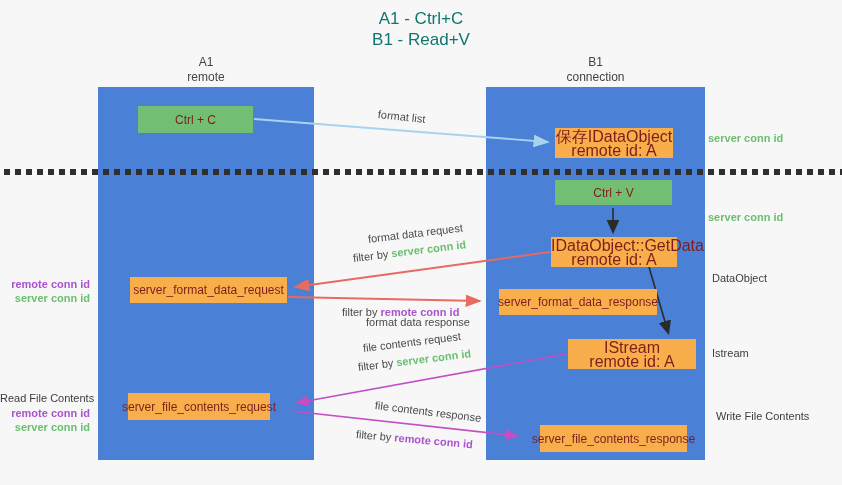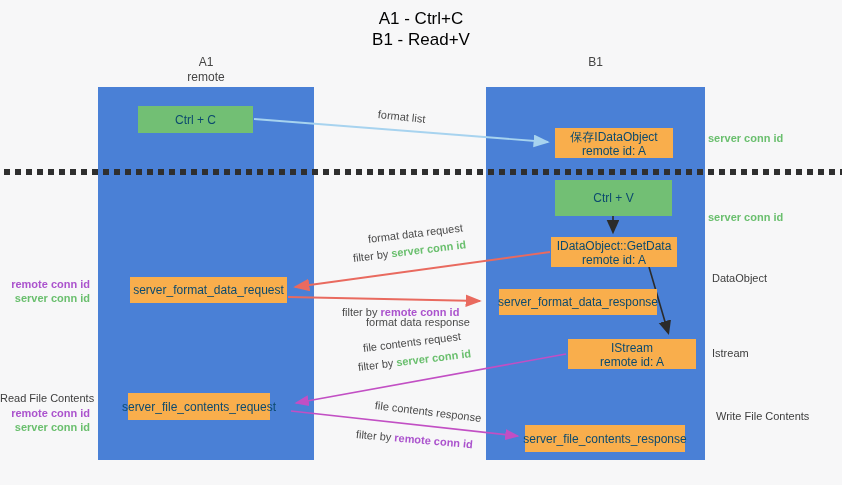--- a/index.html
+++ b/index.html
@@ -5,35 +5,35 @@
   html,body{margin:0;padding:0;}
   body{
     width:842px;height:485px;position:relative;overflow:hidden;
     background:#f7f7f8;
     font-family:"Liberation Sans",sans-serif;
     color:#3d3d3d;
   }
   .abs{position:absolute;}
   .title{
     width:842px;top:8px;left:0;text-align:center;
-    font-size:17px;line-height:21px;color:#000000;
+    font-size:17px;line-height:21px;color:#0f766e;
   }
   .col-header{
     text-align:center;font-size:12px;line-height:15px;color:#444;
   }
   .column{
     background:#4a80d6;
   }
   .node{
-    text-align:center;color:#0c4a6e;box-sizing:border-box;
+    text-align:center;color:#7f1d1d;box-sizing:border-box;
   }
   .green-box{background:#72bf74;font-size:12px;}
   .orange-box{background:#f9ae4c;font-size:12px;}
   .one-line{display:flex;align-items:center;justify-content:center;}
-  .two-line{font-size:12px;line-height:14px;padding-top:2px;}
+  .two-line{font-size:16px;line-height:14px;padding-top:2px;}
   .mid-label{
     font-size:11px;color:#4a4a4a;white-space:nowrap;
     transform-origin:left center;
   }
   .conn-green{color:#6abf6e;font-weight:bold;}
   .conn-purple{color:#ab53cd;font-weight:bold;}
   .side-label{font-size:11px;white-space:nowrap;}
   .side-left{left:0;width:90px;text-align:right;}
   .plain-dark{color:#3d3d3d;font-weight:normal;}
   .dotted-line{
@@ -49,20 +49,21 @@
   <div>A1 - Ctrl+C</div>
   <div>B1 - Read+V</div>
 </div>
 
 <div class="abs col-header" style="left:98px;top:55px;width:216px;">
   <div>A1</div>
   <div>remote</div>
 </div>
 <div class="abs col-header" style="left:486px;top:55px;width:219px;">
   <div>B1</div>
+  <div>connection</div>
 </div>
 
 <div class="abs column" style="left:98px;top:87px;width:216px;height:373px;"></div>
 <div class="abs column" style="left:486px;top:87px;width:219px;height:373px;"></div>
 
 <div class="abs dotted-line"></div>
 
 <svg class="overlay" width="842" height="485" viewBox="0 0 842 485">
   <defs>
     <marker id="m-blue" markerWidth="10" markerHeight="8" refX="8" refY="3.5" orient="auto">
@@ -83,21 +84,21 @@
   <line x1="649" y1="267" x2="668" y2="332" stroke="#2b2b2b" stroke-width="1.6" marker-end="url(#m-black)"></line>
   <line x1="550" y1="252" x2="295" y2="287" stroke="#e96a5f" stroke-width="1.8" marker-end="url(#m-red)"></line>
   <line x1="288" y1="297" x2="480" y2="301" stroke="#e96a5f" stroke-width="1.8" marker-end="url(#m-red)"></line>
   <line x1="566" y1="354" x2="296" y2="403" stroke="#c24fc4" stroke-width="1.6" marker-end="url(#m-magenta)"></line>
   <line x1="291" y1="411" x2="518" y2="436" stroke="#c24fc4" stroke-width="1.6" marker-end="url(#m-magenta)"></line>
 </svg>
 
 <div class="abs node green-box one-line" style="left:138px;top:106px;width:115px;height:27px;">
   <span>Ctrl + C</span>
 </div>
-<div class="abs node green-box one-line" style="left:555px;top:180px;width:117px;height:36px;">
+<div class="abs node green-box one-line" style="left:555px;top:180px;width:117px;height:25px;">
   <span>Ctrl + V</span>
 </div>
 
 <div class="abs node orange-box two-line" style="left:555px;top:128px;width:118px;height:30px;">
   <div>保存IDataObject</div>
   <div>remote id: A</div>
 </div>
 <div class="abs node orange-box two-line" style="left:551px;top:237px;width:126px;height:30px;">
   <div>IDataObject::GetData</div>
   <div>remote id: A</div>
@@ -108,21 +109,21 @@
 </div>
 <div class="abs node orange-box one-line" style="left:130px;top:277px;width:157px;height:26px;">
   <span>server_format_data_request</span>
 </div>
 <div class="abs node orange-box one-line" style="left:487px;top:289px;width:158px;height:26px;margin-left:12px;">
   <span>server_format_data_response</span>
 </div>
 <div class="abs node orange-box one-line" style="left:128px;top:393px;width:142px;height:27px;">
   <span>server_file_contents_request</span>
 </div>
-<div class="abs node orange-box one-line" style="left:525px;top:425px;width:160px;height:27px;">
+<div class="abs node orange-box one-line" style="left:540px;top:425px;width:147px;height:27px;">
   <span>server_file_contents_response</span>
 </div>
 
 <div class="abs mid-label" style="left:378px;top:108px;transform:rotate(6deg);">format list</div>
 
 <div class="abs mid-label" style="left:368px;top:233px;transform:rotate(-7deg);">format data request</div>
 <div class="abs mid-label" style="left:353px;top:252px;transform:rotate(-7deg);">
   <span>filter by </span><span class="conn-green">server conn id</span>
 </div>
 

